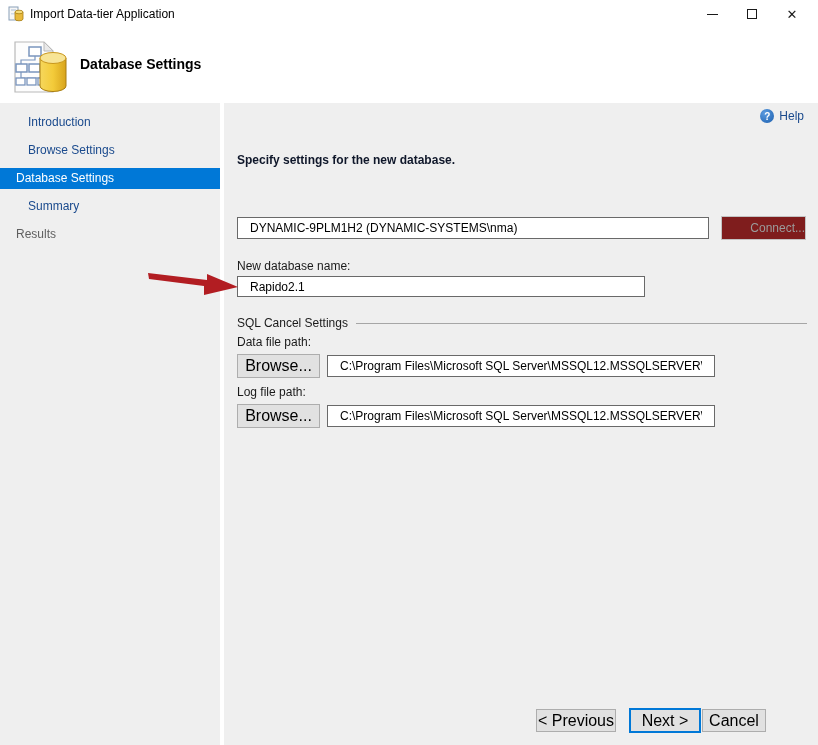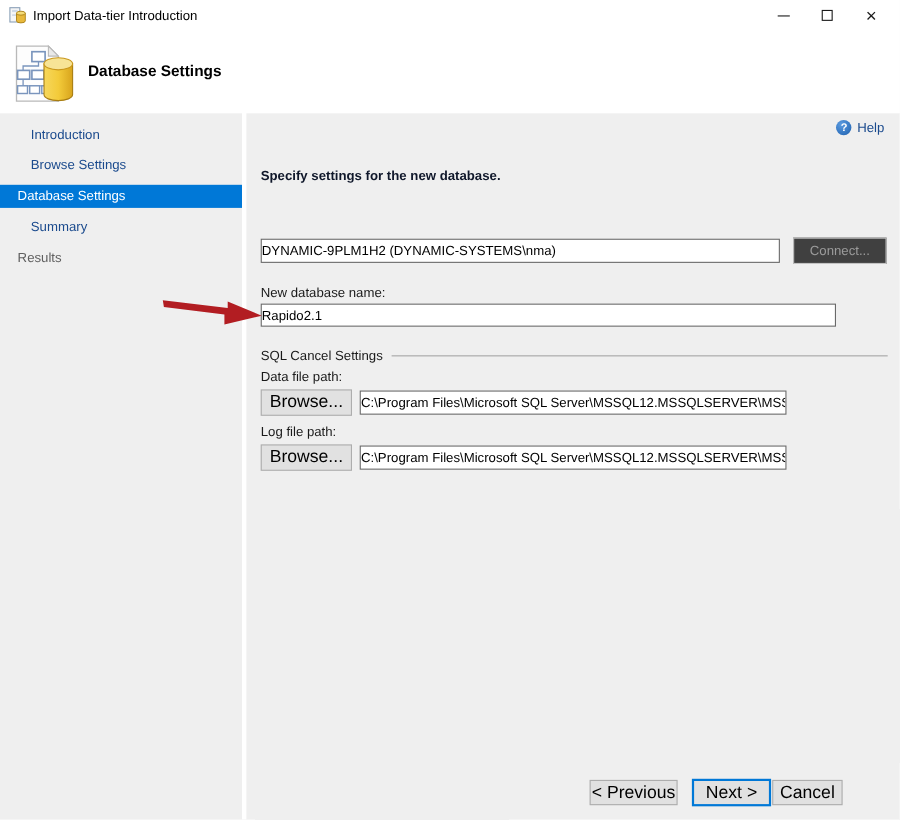--- a/index.html
+++ b/index.html
@@ -38,29 +38,29 @@
   .help-link { position:absolute; top:6px; right:14px; display:flex; align-items:center; gap:5px; cursor:default; }
   .help-circle {
     width:14px; height:14px; border-radius:50%;
     background:radial-gradient(circle at 35% 30%, #5b9be0, #1c5fae);
     color:#ffffff; font-size:10px; font-weight:bold;
     display:flex; align-items:center; justify-content:center;
   }
   .help-text { color:#1a4a8d; }
   .main-heading { position:absolute; left:13px; top:50px; font-weight:bold; color:#0f172a; }
   .main-desc { position:absolute; left:13px; top:78px; width:575px; line-height:1.4; color:#111111; }
-  .field { background:#ffffff; border:1px solid #696969; font-family:"Liberation Sans",sans-serif; font-size:12px; padding:0 0; color:#000; white-space:nowrap; overflow:hidden; }
+  .field { background:#ffffff; border:1px solid #696969; font-family:"Liberation Sans",sans-serif; font-size:12px; padding:0 12px; color:#000; white-space:nowrap; overflow:hidden; }
   .server-field { position:absolute; left:13px; top:114px; width:472px; height:22px; }
   .connect-btn {
     position:absolute; left:497px; top:113px; width:85px; height:24px;
-    background:#404040; border:1px solid #c3c3c3; color:#9b9b9b;
-    font-family:"Liberation Sans",sans-serif; font-size:12px; text-align:center;
+    background:#7f1d1d; border:1px solid #c3c3c3; color:#9b9b9b;
+    font-family:"Liberation Sans",sans-serif; font-size:12px; text-align:right;
   }
   .dbname-label { position:absolute; left:13px; top:156px; }
-  .dbname-field { position:absolute; left:13px; top:173px; width:523px; height:21px; }
+  .dbname-field { position:absolute; left:13px; top:173px; width:408px; height:21px; }
   .group-row { position:absolute; left:13px; top:213px; width:570px; display:flex; align-items:center; gap:8px; }
   .group-line { flex:1; height:0; border-top:1px solid #a6a6a6; }
   .datafile-label { position:absolute; left:13px; top:232px; }
   .btn {
     background:#e1e1e1; border:1px solid #adadad; color:#000000;
     font-family:"Liberation Sans",sans-serif; font-size:16px; text-align:center; cursor:default;
   }
   .browse1 { position:absolute; left:13px; top:251px; width:83px; height:24px; }
   .path1 { position:absolute; left:103px; top:252px; width:388px; height:22px; }
   .logfile-label { position:absolute; left:13px; top:282px; }
@@ -79,21 +79,21 @@
 <div class="titlebar">
   <span class="app-icon">
     <svg width="16" height="16" viewBox="0 0 16 16">
       <rect x="1" y="1" width="9" height="13" fill="#f6f6f6" stroke="#8aa0b8" stroke-width="1"></rect>
       <rect x="3" y="3" width="5" height="2" fill="#cfd9e6"></rect>
       <rect x="3" y="7" width="5" height="1.5" fill="#cfd9e6"></rect>
       <path d="M7 6 h8 v7 a4 1.8 0 0 1 -8 0 z" fill="#e8b93c" stroke="#a87d12" stroke-width="0.8"></path>
       <ellipse cx="11" cy="6" rx="4" ry="1.8" fill="#f5dc7a" stroke="#a87d12" stroke-width="0.8"></ellipse>
     </svg>
   </span>
-  <span class="title-text">Import Data-tier Introduction</span>
+  <span class="title-text">Import Data-tier Application</span>
   <div class="win-controls">
     <div class="win-btn">
         <span class="glyph-min"></span>
       </div>
     <div class="win-btn">
         <span class="glyph-max"></span>
       </div>
     <div class="win-btn">
         <span class="glyph-close">✕</span>
       </div>

